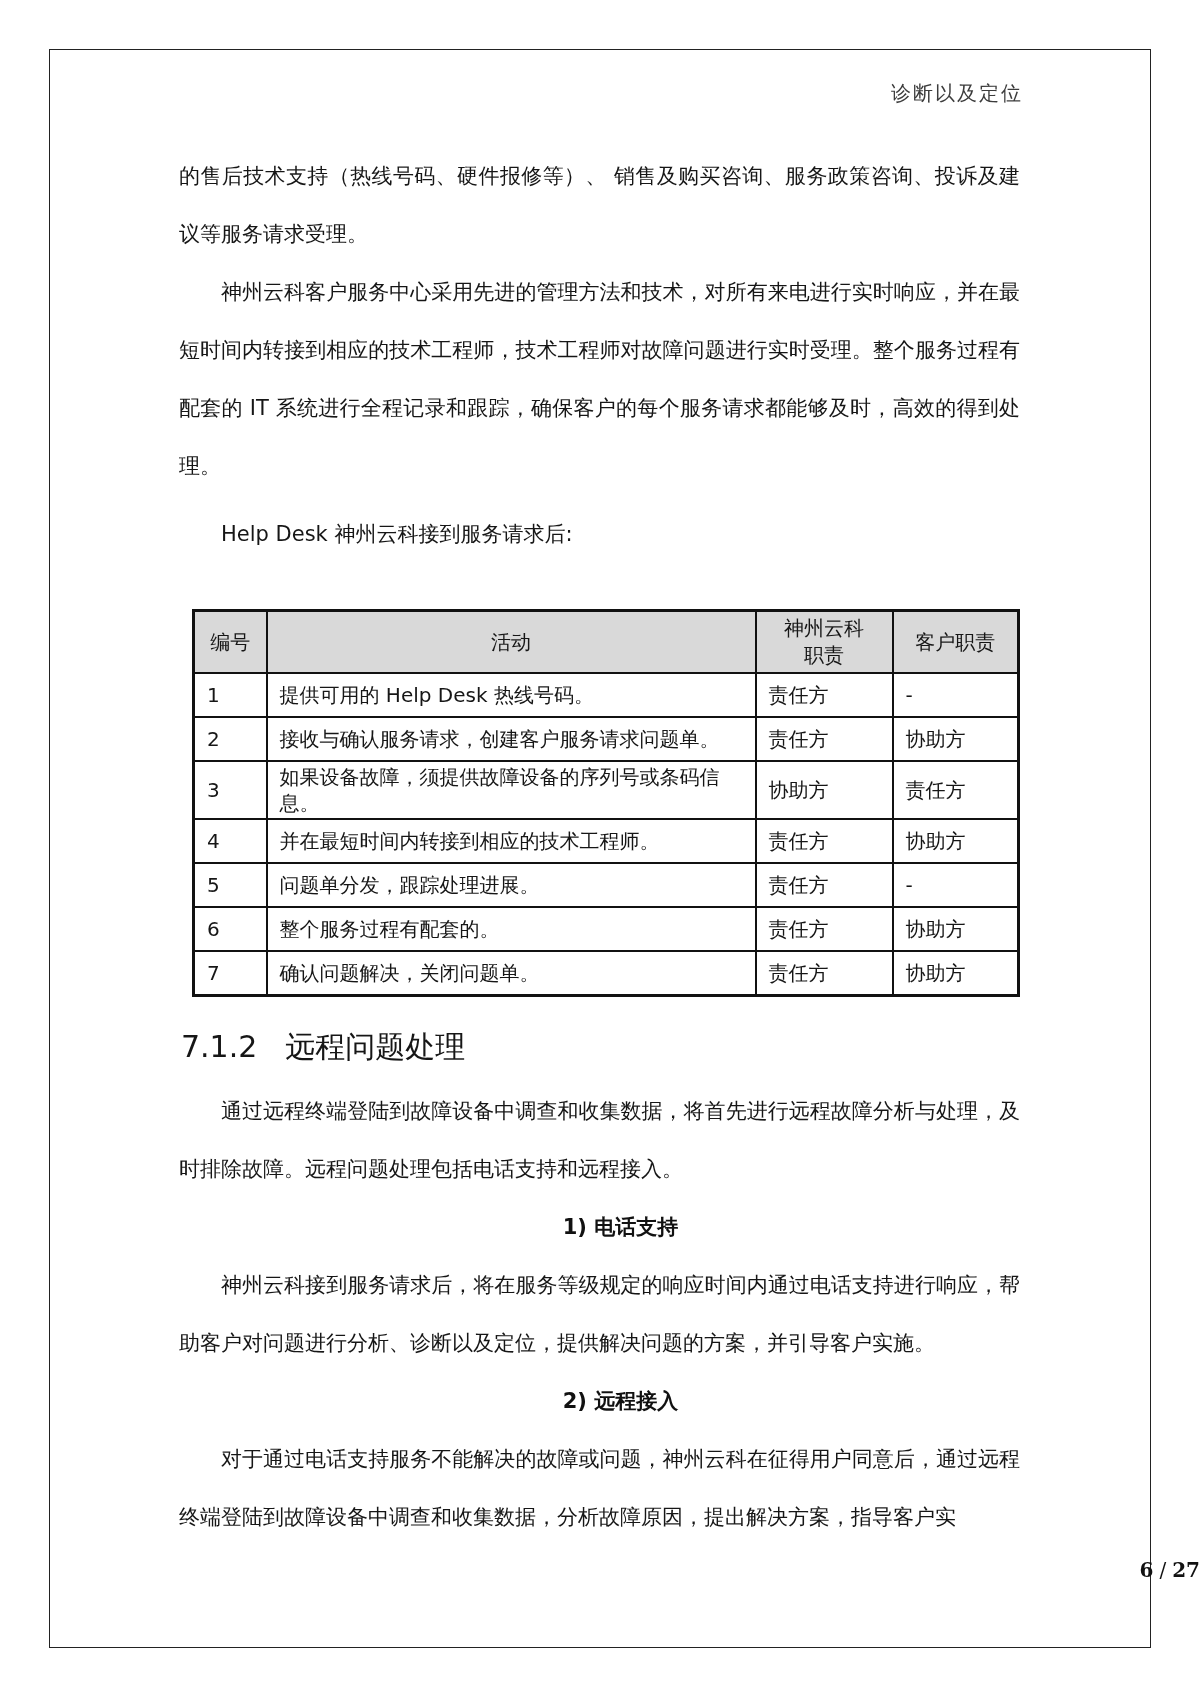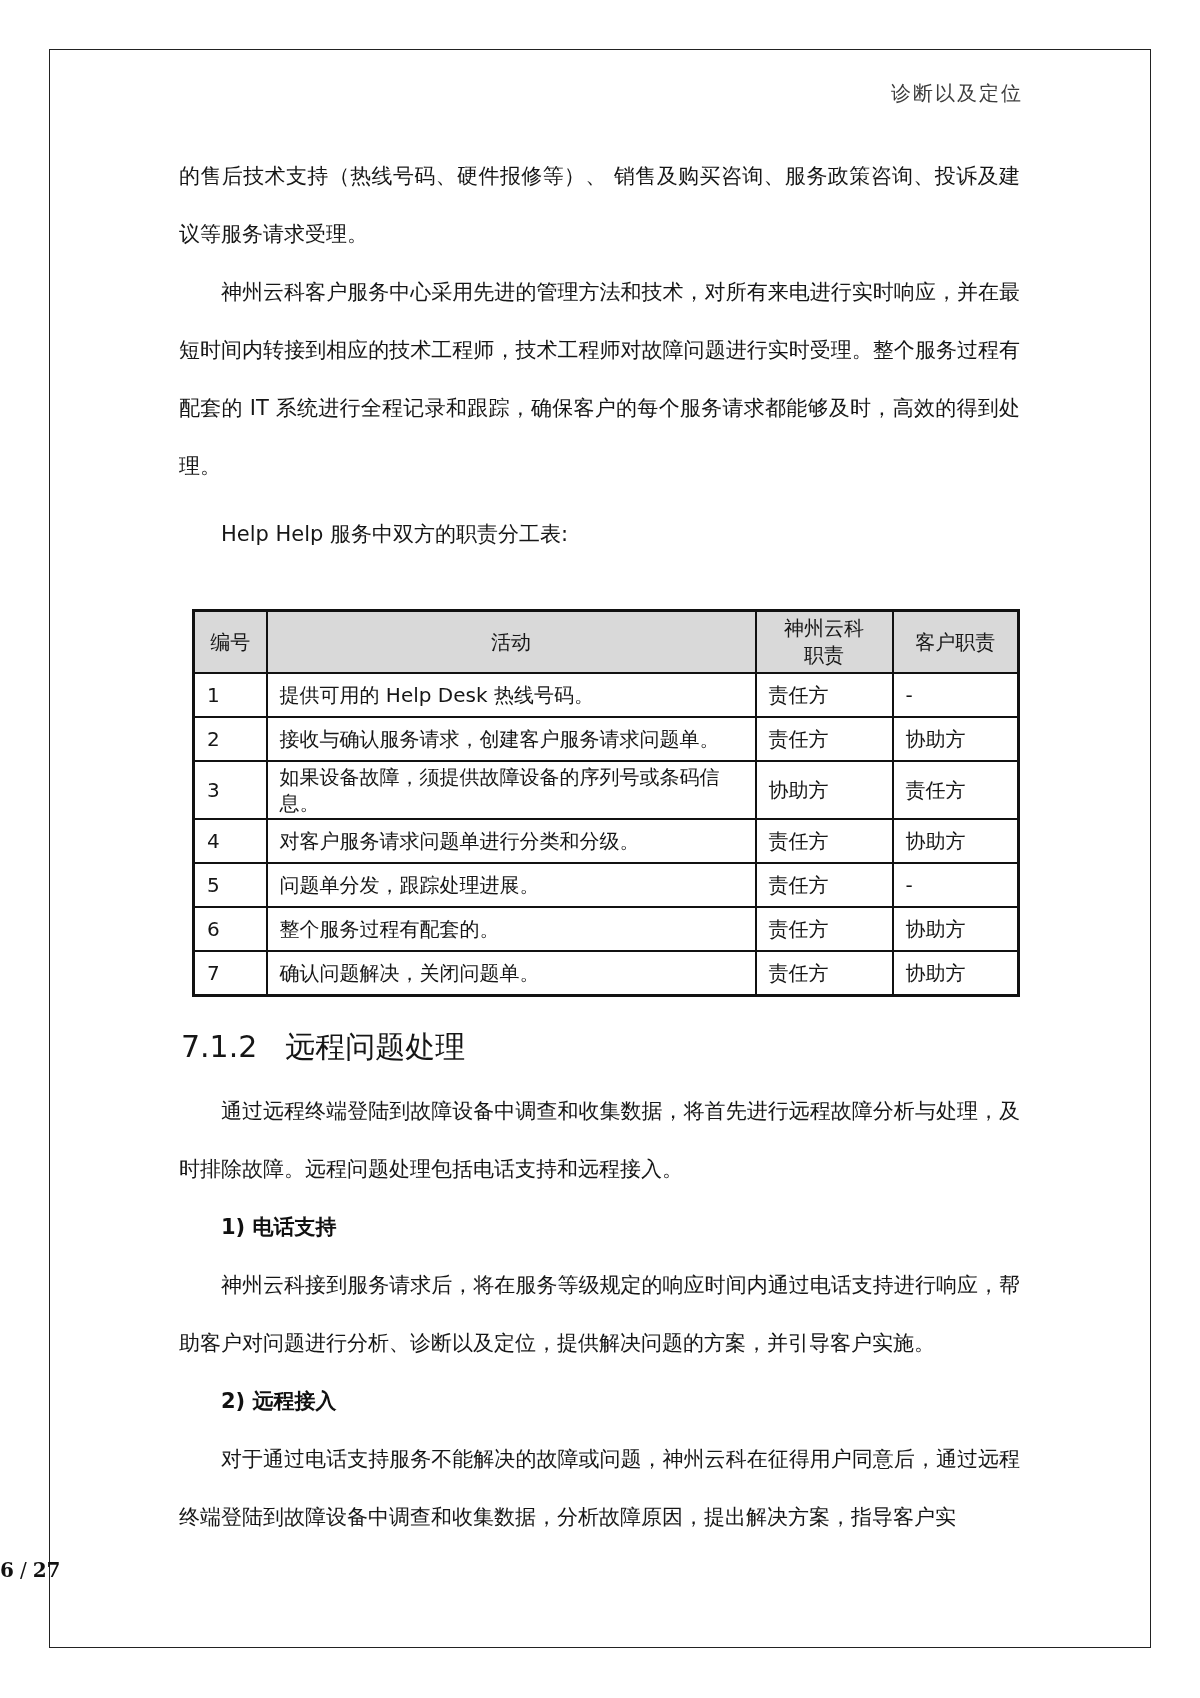--- a/index.html
+++ b/index.html
@@ -82,26 +82,27 @@
     line-height:31px;
   }
   .section-heading .sec-num{margin-right:28px;}
   .sub-label{
     margin:0;
     font-size:21px;
     font-weight:700;
     line-height:58px;
     text-indent:2em;
     color:#111;
+    text-align:center;
   }
   .page-footer{
     position:absolute;
     top:1558px;left:0;
     width:100%;
-    text-align:left;
+    text-align:right;
     font-family:"DejaVu Serif","Liberation Serif",serif;
     font-size:20px;
     color:#111;
   }
   .page-footer .num{font-weight:700;}
   .page-footer .sep{font-weight:400;padding:0 6px;}
 </style>
 </head>
 <body>
 
@@ -110,21 +111,21 @@
   <div class="border-frame"></div>
 
   <div class="running-header">诊断以及定位</div>
 
   <div class="content">
 
     <p class="body-text p1">的售后技术支持（热线号码、硬件报修等）、 销售及购买咨询、服务政策咨询、投诉及建议等服务请求受理。</p>
 
     <p class="body-text indent">神州云科客户服务中心采用先进的管理方法和技术，对所有来电进行实时响应，并在最短时间内转接到相应的技术工程师，技术工程师对故障问题进行实时受理。整个服务过程有配套的 IT 系统进行全程记录和跟踪，确保客户的每个服务请求都能够及时，高效的得到处理。</p>
 
-    <p class="body-text indent intro">Help Help 服务中双方的职责分工表:</p>
+    <p class="body-text indent intro">Help Desk 神州云科接到服务请求后:</p>
 
     <table class="resp-table">
       <colgroup>
         <col style="width:73px">
         <col style="width:489px">
         <col style="width:137px">
         <col style="width:126px">
       </colgroup>
     <thead>
           <tr>
@@ -149,21 +150,21 @@
             <td>协助方</td>
           </tr>
           <tr>
             <td>3</td>
             <td>如果设备故障，须提供故障设备的序列号或条码信息。</td>
             <td>协助方</td>
             <td>责任方</td>
           </tr>
           <tr>
             <td>4</td>
-            <td>对客户服务请求问题单进行分类和分级。</td>
+            <td>并在最短时间内转接到相应的技术工程师。</td>
             <td>责任方</td>
             <td>协助方</td>
           </tr>
           <tr>
             <td>5</td>
             <td>问题单分发，跟踪处理进展。</td>
             <td>责任方</td>
             <td>-</td>
           </tr>
           <tr>

